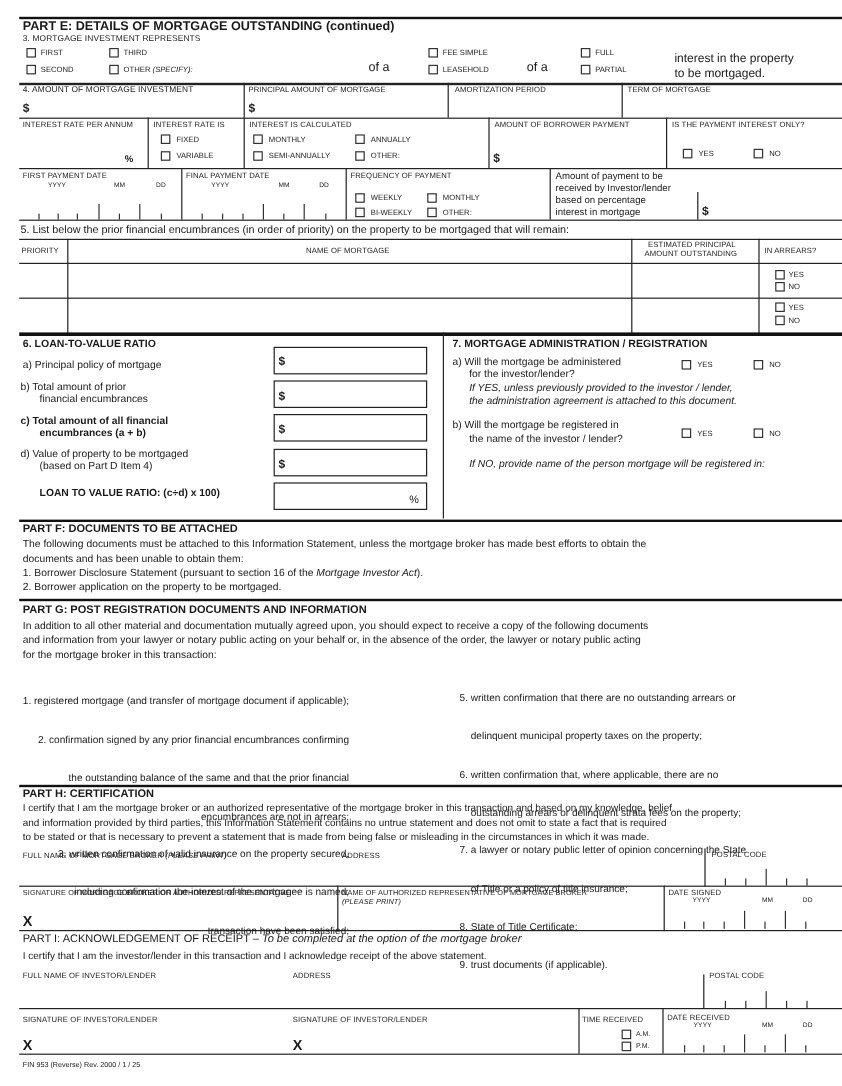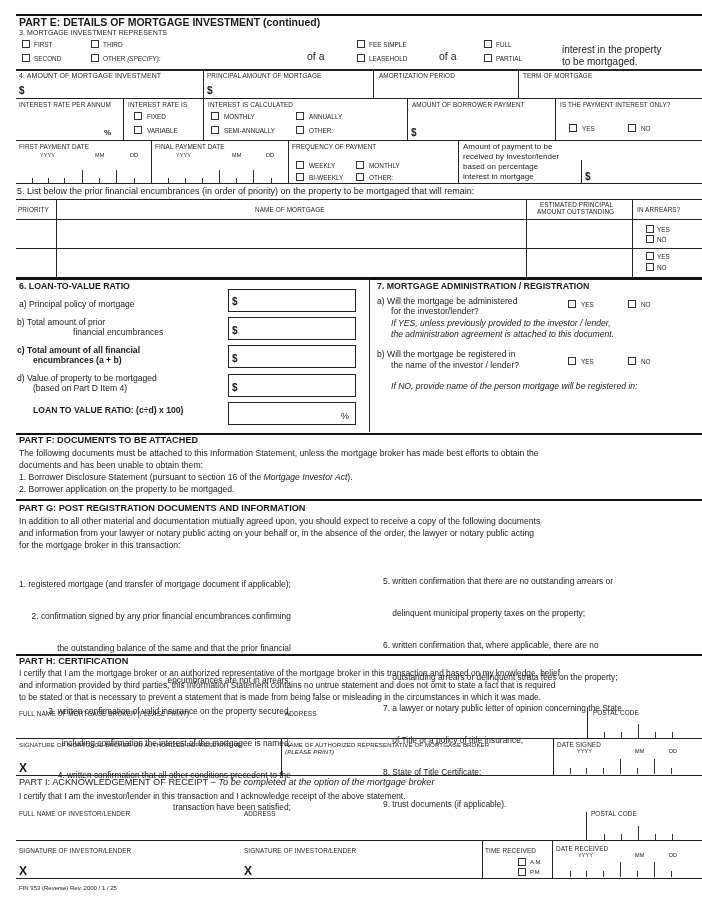--- a/index.html
+++ b/index.html
@@ -19,21 +19,21 @@
   .ofa { position: absolute; font-size: 10.5px; }
   .tick { position: absolute; width: 0; border-left: 1px solid #333; }
   .box { position: absolute; border: 1px solid #222; box-sizing: border-box; background: #fff; }
   .sigx { position: absolute; font-size: 12px; font-weight: bold; }
   .footer { position: absolute; font-size: 6px; white-space: nowrap; }
 </style>
 </head>
 <body>
 
 <div class="hline hthick" style="left:16px; top:14px; width:686px;"></div>
-<div class="h1" style="left:19px; top:16px;">PART E:  DETAILS OF MORTGAGE INVESTMENT  (continued)</div>
+<div class="h1" style="left:19px; top:16px;">PART E:  DETAILS OF MORTGAGE OUTSTANDING  (continued)</div>
 <div class="lbl" style="left:19px; top:29px; font-size:7px;">3. MORTGAGE INVESTMENT REPRESENTS</div>
 
 <div class="cb" style="left:22px; top:40px;"></div>
 <div class="cbl" style="left:34px; top:41px;">FIRST</div>
 <div class="cb" style="left:91px; top:40px;"></div>
 <div class="cbl" style="left:103px; top:41px;">THIRD</div>
 <div class="cb" style="left:22px; top:54px;"></div>
 <div class="cbl" style="left:34px; top:55px;">SECOND</div>
 <div class="cb" style="left:91px; top:54px;"></div>
 <div class="cbl" style="left:103px; top:55px;"><span>OTHER</span> <i>(SPECIFY):</i></div>
@@ -156,21 +156,21 @@
 <div class="abs" style="left:16px; top:249px; width:686px; height:28px;"></div>
 <div class="cb" style="left:646px; top:252px;"></div>
 <div class="cbl" style="left:657px; top:253px;">YES</div>
 <div class="cb" style="left:646px; top:263px;"></div>
 <div class="cbl" style="left:657px; top:264px;">NO</div>
 
 <div class="hline hthick" style="left:16px; top:277px; width:686px; border-top-width:3px;"></div>
 <div class="abs" style="left:19px; top:281px; font-size:8.8px; font-weight:bold; white-space:nowrap;">6.  LOAN-TO-VALUE RATIO</div>
 <div class="body" style="left:19px; top:299px;">a)  Principal policy of mortgage</div>
 <div class="body" style="left:17px; top:317px;">b)  Total amount of prior</div>
-<div class="body" style="left:33px; top:327px;margin-left:40px;">financial encumbrances</div>
+<div class="body" style="left:33px; top:327px;">financial encumbrances</div>
 <div class="body" style="left:17px; top:345px; font-weight:bold;">c)  Total amount of all financial</div>
 <div class="body" style="left:33px; top:355px; font-weight:bold;">encumbrances  (a + b)</div>
 <div class="body" style="left:17px; top:373px;">d)  Value of property to be mortgaged</div>
 <div class="body" style="left:33px; top:383px;">(based on Part D Item 4)</div>
 <div class="body" style="left:33px; top:405px; font-weight:bold;">LOAN TO VALUE RATIO:  (c÷d) x 100)</div>
 
 <div class="box" style="left:228px; top:289px; width:128px; height:23px;">
     <span class="dollar" style="left:3px; top:6px;">$</span>
   </div>
 <div class="box" style="left:228px; top:317px; width:128px; height:23px;">
@@ -217,21 +217,20 @@
 <div class="body" style="left:19px; top:516px;">In addition to all other material and documentation mutually agreed upon, you should expect to receive a copy of the following documents</div>
 <div class="body" style="left:19px; top:528px;">and information from your lawyer or notary public acting on your behalf or, in the absence of the order, the lawyer or notary public acting</div>
 <div class="body" style="left:19px; top:540px;">for the mortgage broker in this transaction:</div>
 <div class="abs" style="left:19px; top:558px; font-size:8.4px; line-height:10.6px; white-space:pre;text-align:right;">
   <div>1. registered mortgage (and transfer of mortgage document if applicable);</div>
   <div>2. confirmation signed by any prior financial encumbrances confirming</div>
   <div>    the outstanding balance of the same and that the prior financial</div>
   <div>    encumbrances are not in arrears;</div>
   <div>3. written confirmation of valid insurance on the property secured,</div>
   <div>    including confirmation the interest of the mortgagee is named;</div>
-  <div>4. written confirmation that all other conditions precedent to the</div>
   <div>    transaction have been satisfied;</div>
 </div>
 <div class="abs" style="left:383px; top:555px; font-size:8.4px; line-height:10.6px; white-space:pre;">
   <div>5. written confirmation that there are no outstanding arrears or</div>
   <div>    delinquent municipal property taxes on the property;</div>
   <div>6. written confirmation that, where applicable, there are no</div>
   <div>    outstanding arrears or delinquent strata fees on the property;</div>
   <div>7. a lawyer or notary public letter of opinion concerning the State</div>
   <div>    of Title or a policy of title insurance;</div>
   <div>8. State of Title Certificate;</div>

